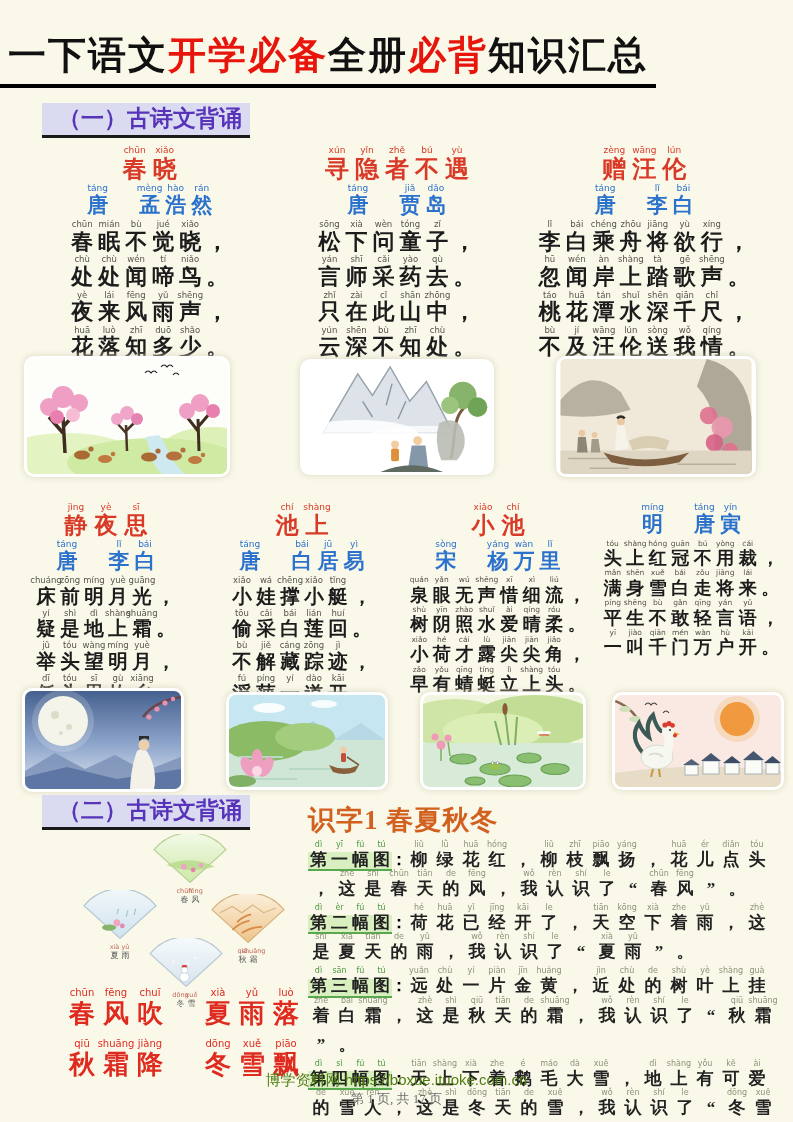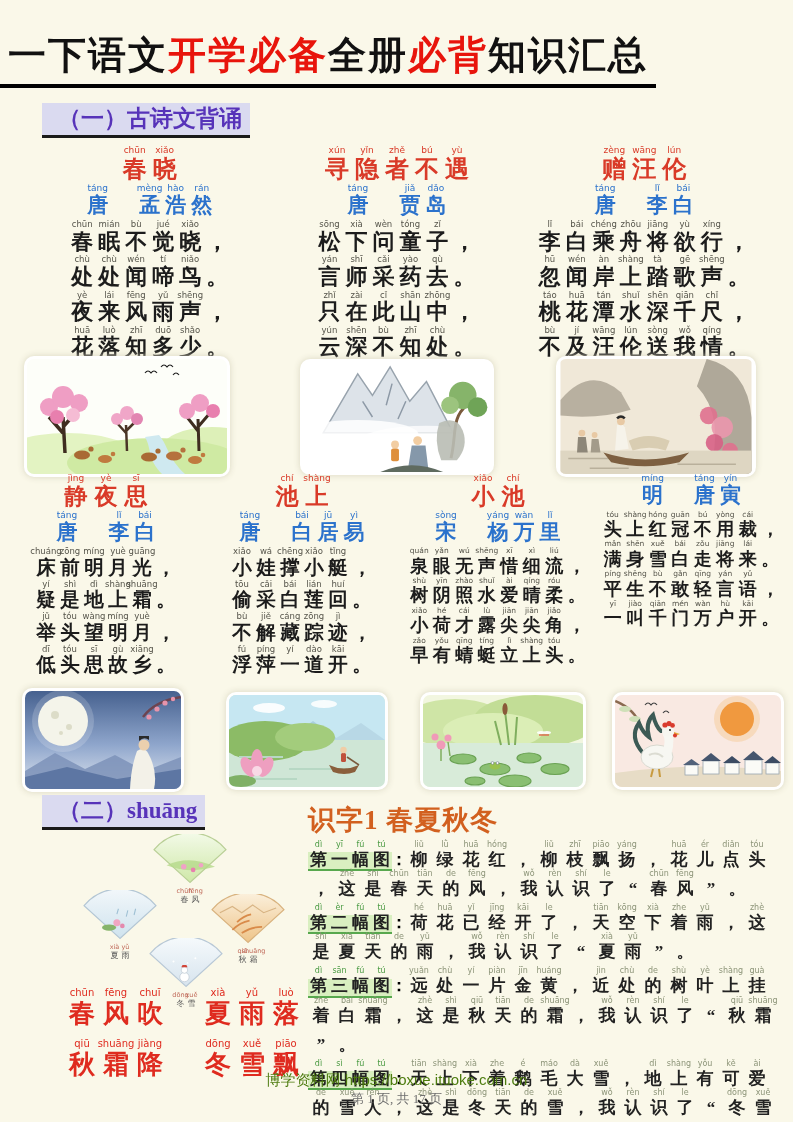--- a/index.html
+++ b/index.html
@@ -15,21 +15,21 @@
   .title{display:inline-block;font-size:38px;font-weight:900;letter-spacing:2px;
          border-bottom:4px solid #000;padding:0 8px 3px;}
   
   .sec{position:absolute;font-size:23px;font-weight:700;color:#5733b9;background:#dadaf0;
        border-bottom:3px solid #1a1a1a;padding:0 8px 1px 16px;}
   .sec1{top:103px;left:42px;}
   .sec2{top:795px;left:42px;}
   
   .poems-row{position:absolute;display:flex;}
   .row1{top:146px;left:26px;width:742px;}
-  .row2{top:474px;left:8px;width:779px;}
+  .row2{top:503px;left:8px;width:779px;}
   .poem{text-align:center;}
   .row1 .poem{flex:1;}
   .row2 .poem{width:196px;}
   .row2 .poem.c4{width:191px;}
   .p-title{font-size:24px;font-weight:700;color:#d93a28;margin-bottom:2px;}
   .p-title .rt{color:#d93a28;font-size:9px;}
   .p-title .rb{width:30px;}
   .p-author{font-size:21px;font-weight:700;color:#2b72cc;margin-bottom:4px;}
   .p-author .rt{color:#2b72cc;font-size:9px;}
   .p-author .rb{width:26px;}
@@ -1080,21 +1080,21 @@
           <circle cx="57.5" cy="30.4" r="2.4" fill="#d93b2e"></circle>
         <path d="M59 37 l6 2 l-6 2.4 z" fill="#e8a93c"></path>
         <circle cx="60" cy="40.5" r="2" fill="#d93b2e"></circle>
         <circle cx="55" cy="35" r="1" fill="#222"></circle>
         <path d="M38 74 l-2 8 m8 -8 l1 8" stroke="#c89a3f" stroke-width="2"></path>
         <path d="M34 60 q8 -4 14 2" stroke="#dcdcd2" stroke-width="2" fill="none"></path>
       </g>
     </svg>
   </div>
 
-  <div class="sec sec2">（二）shuāng</div>
+  <div class="sec sec2">（二）古诗文背诵</div>
 
   <div class="fans">
     <svg width="0" height="0" style="position:absolute">
       <defs>
         <linearGradient id="fg1" x1="0" y1="0" x2="0" y2="1">
             <stop offset="0" stop-color="#f3fae8"></stop>
             <stop offset="1" stop-color="#cfe8a8"></stop>
           </linearGradient>
         <linearGradient id="fg2" x1="0" y1="0" x2="0" y2="1">
             <stop offset="0" stop-color="#f2f7fa"></stop>

